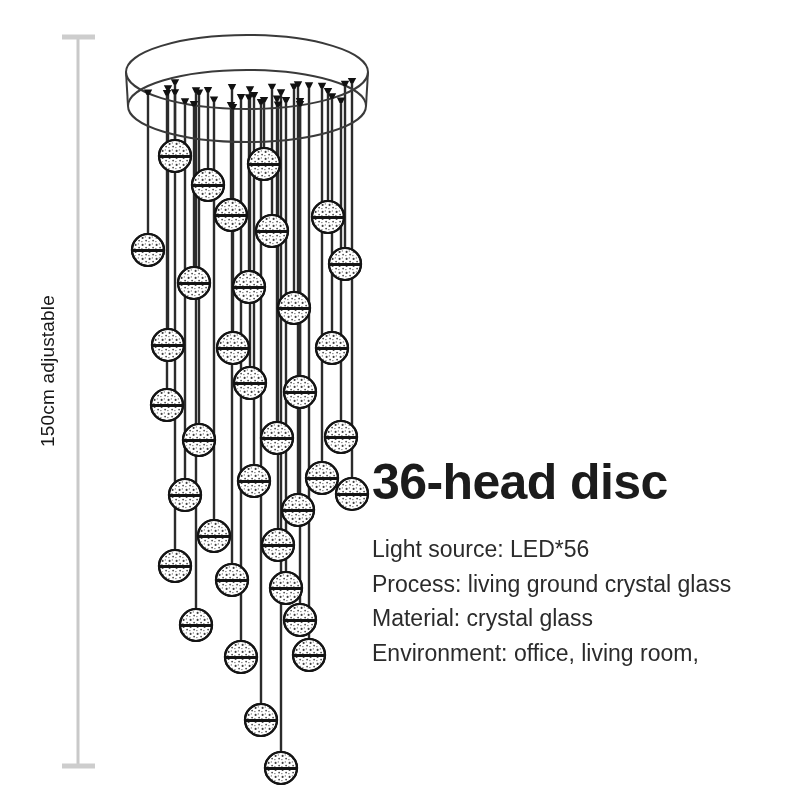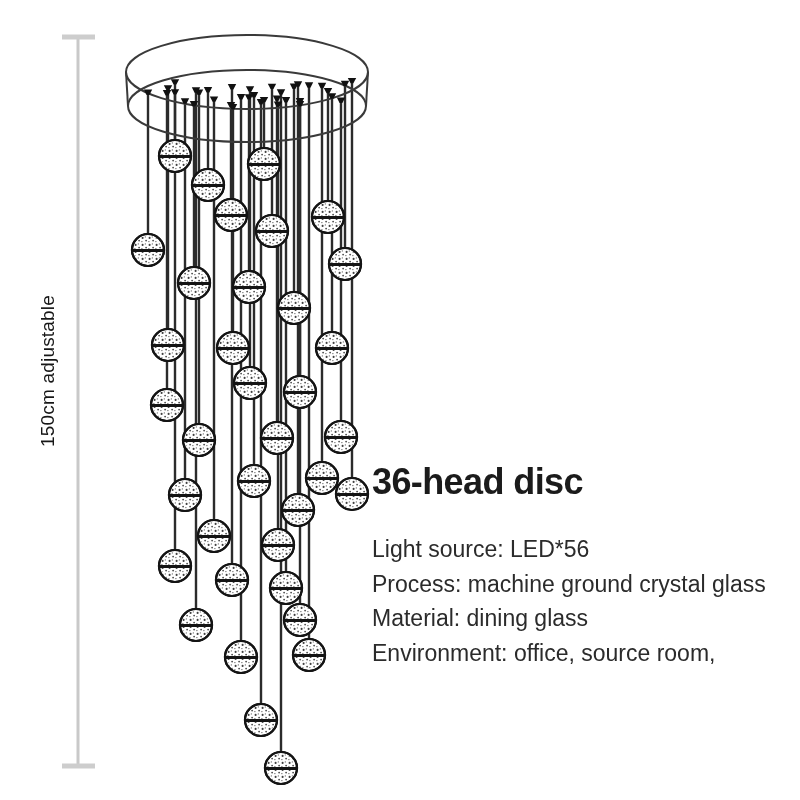--- a/index.html
+++ b/index.html
@@ -63,21 +63,21 @@
   
   #spec-panel {
     position: absolute;
     left: 372px;
     top: 458px;
     width: 420px;
   }
   #spec-title {
     font-family: "Liberation Sans", sans-serif;
     font-weight: bold;
-    font-size: 36px;
+    font-size: 50px;
     line-height: 48px;
     letter-spacing: -0.6px;
     color: #1b1b1b;
     margin: 0 0 26px 0;
   }
   .spec-line {
     font-family: "Liberation Sans", sans-serif;
     font-size: 23px;
     line-height: 34.5px;
     color: #2b2b2b;
@@ -418,19 +418,19 @@
         <path d="M 304.8 82.27553957596372 L 313.2 82.27553957596372 L 310.4 87.67553957596373 L 307.6 87.67553957596373 Z" fill="#111111"></path>
         <path d="M 256.8 99.01332767513749 L 265.2 99.01332767513749 L 262.4 104.4133276751375 L 259.6 104.4133276751375 Z" fill="#111111"></path>
         <path d="M 276.8 89.33010232165246 L 285.2 89.33010232165246 L 282.4 94.73010232165247 L 279.6 94.73010232165247 Z" fill="#111111"></path>
       </g>
   </svg>
 
   <div id="spec-panel">
     <h1 id="spec-title">36-head disc</h1>
     <div id="spec-lines">
         <div class="spec-line">Light source: LED*56</div>
-        <div class="spec-line">Process: machine ground crystal glass</div>
-        <div class="spec-line">Material: dining glass</div>
-        <div class="spec-line">Environment: office, source room,</div>
+        <div class="spec-line">Process: living ground crystal glass</div>
+        <div class="spec-line">Material: crystal glass</div>
+        <div class="spec-line">Environment: office, living room,</div>
       </div>
   </div>
 
 </div>
 
 </body></html>

